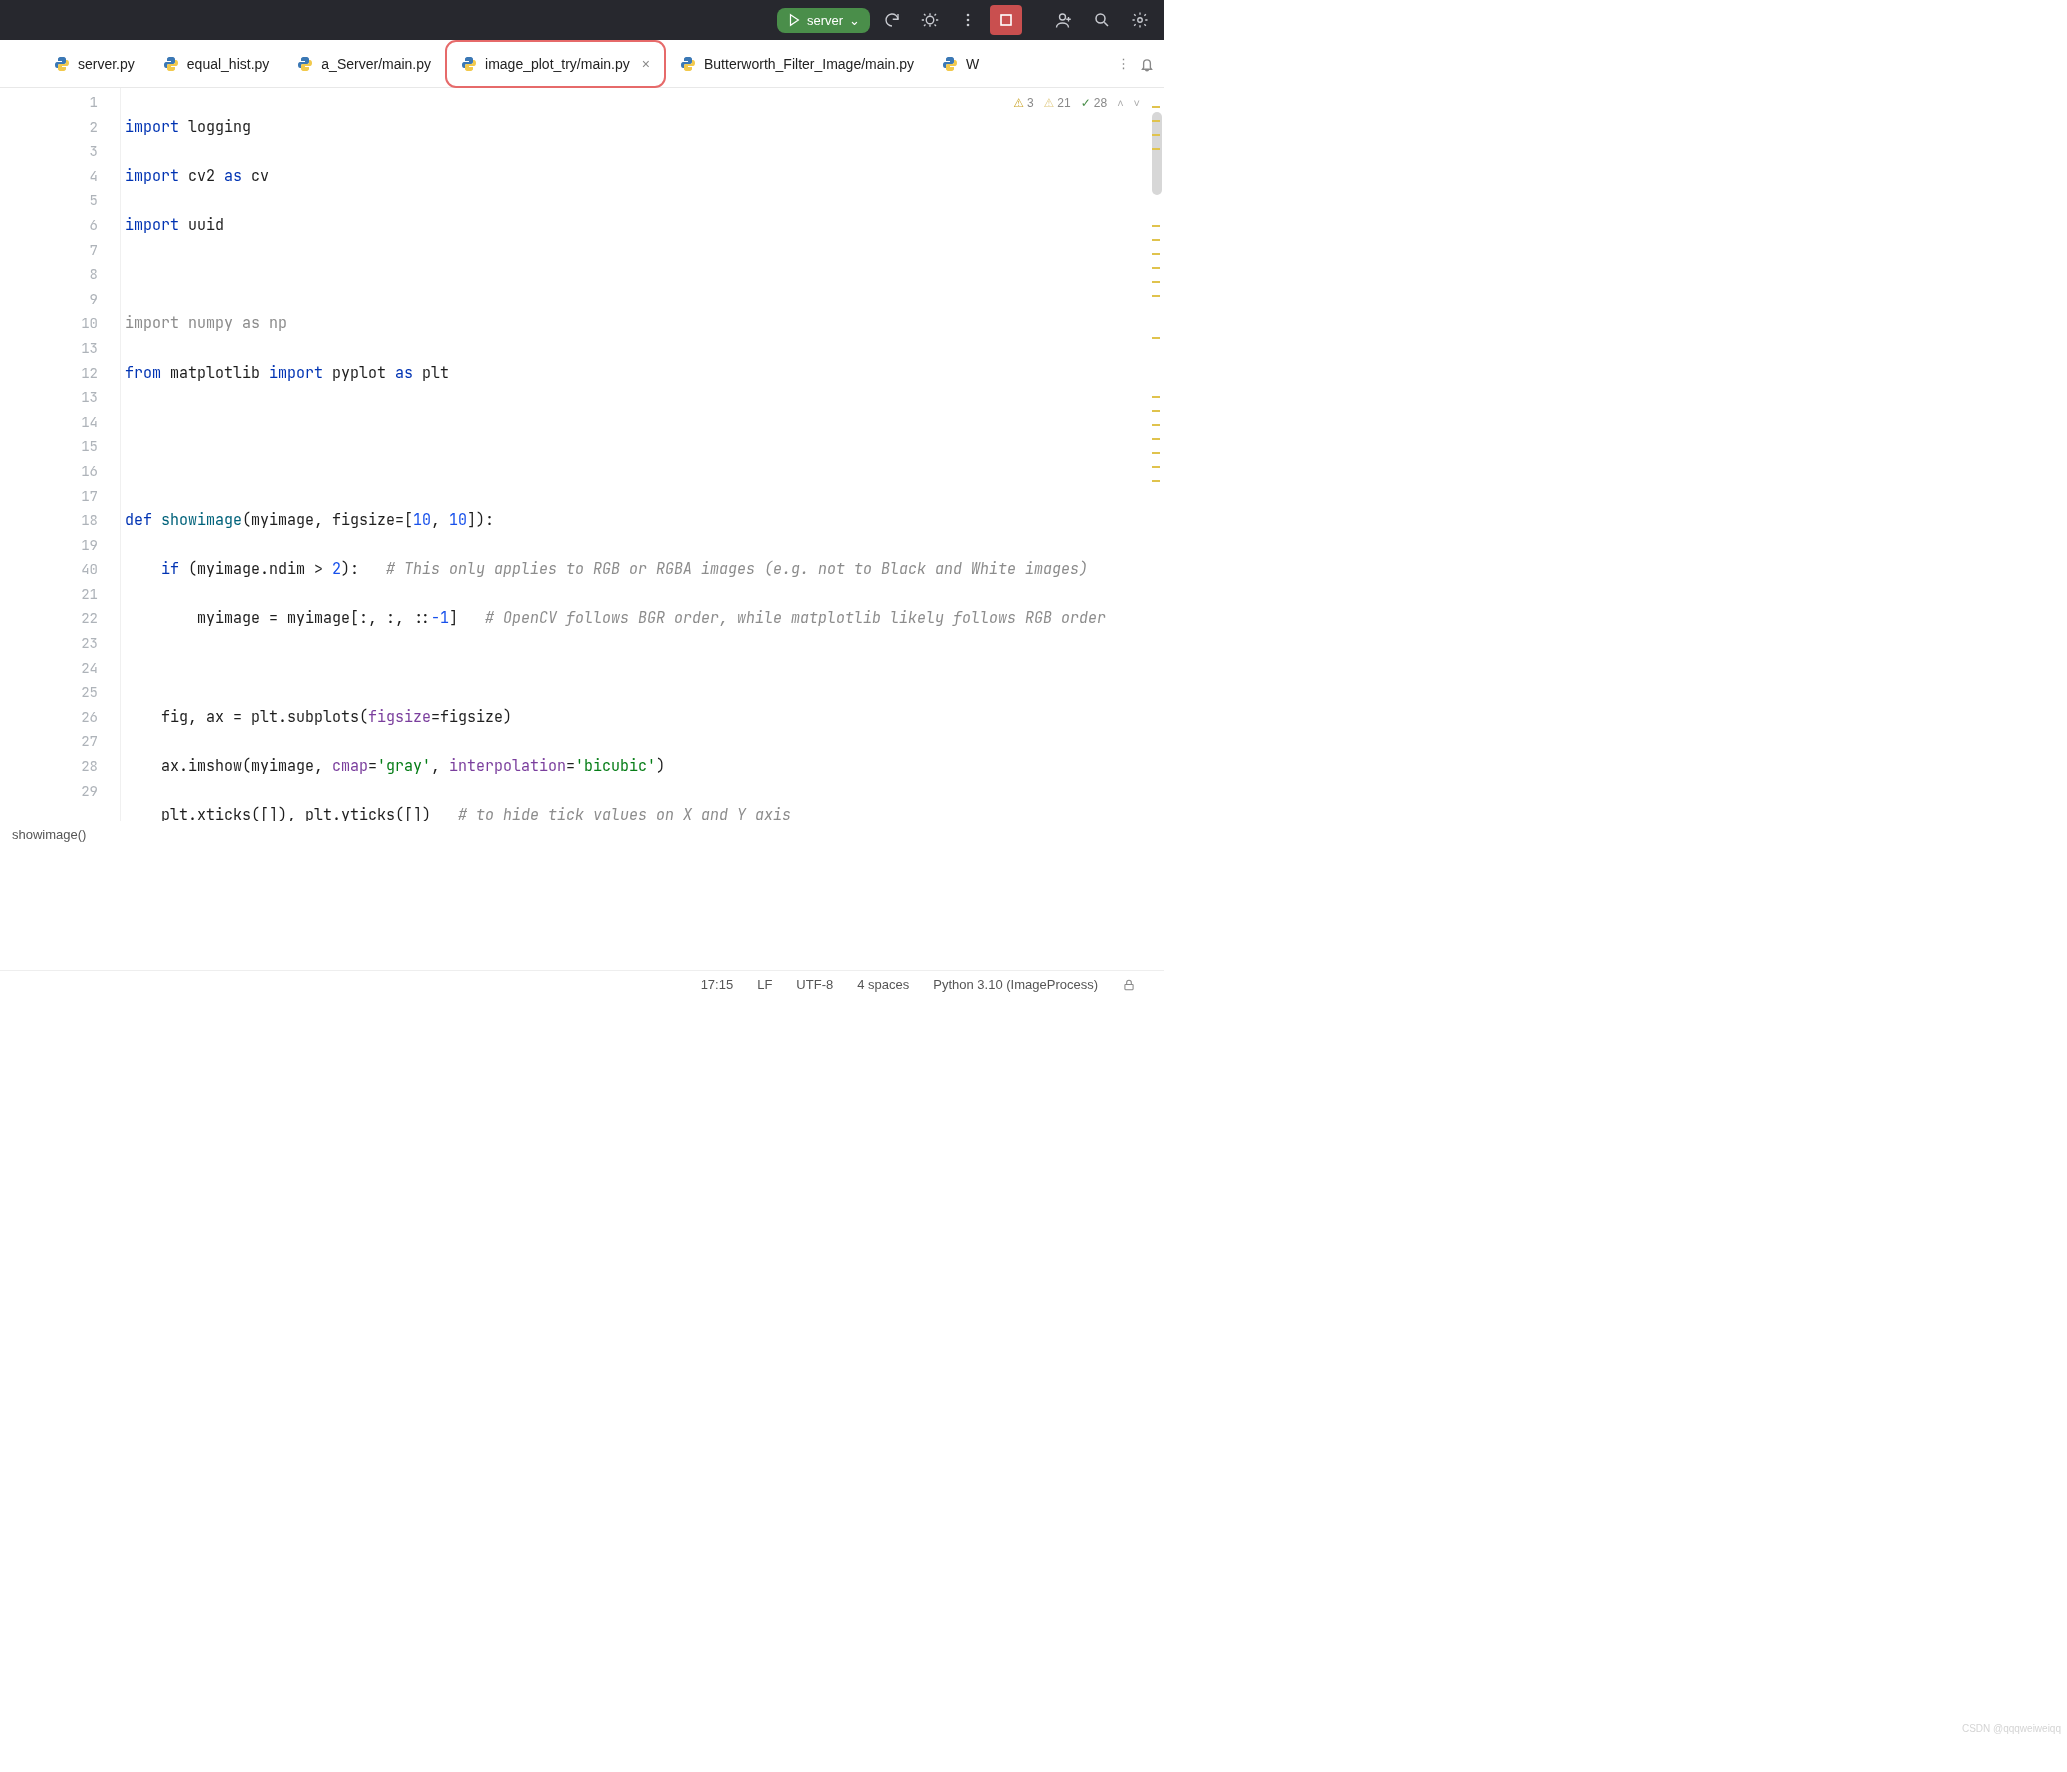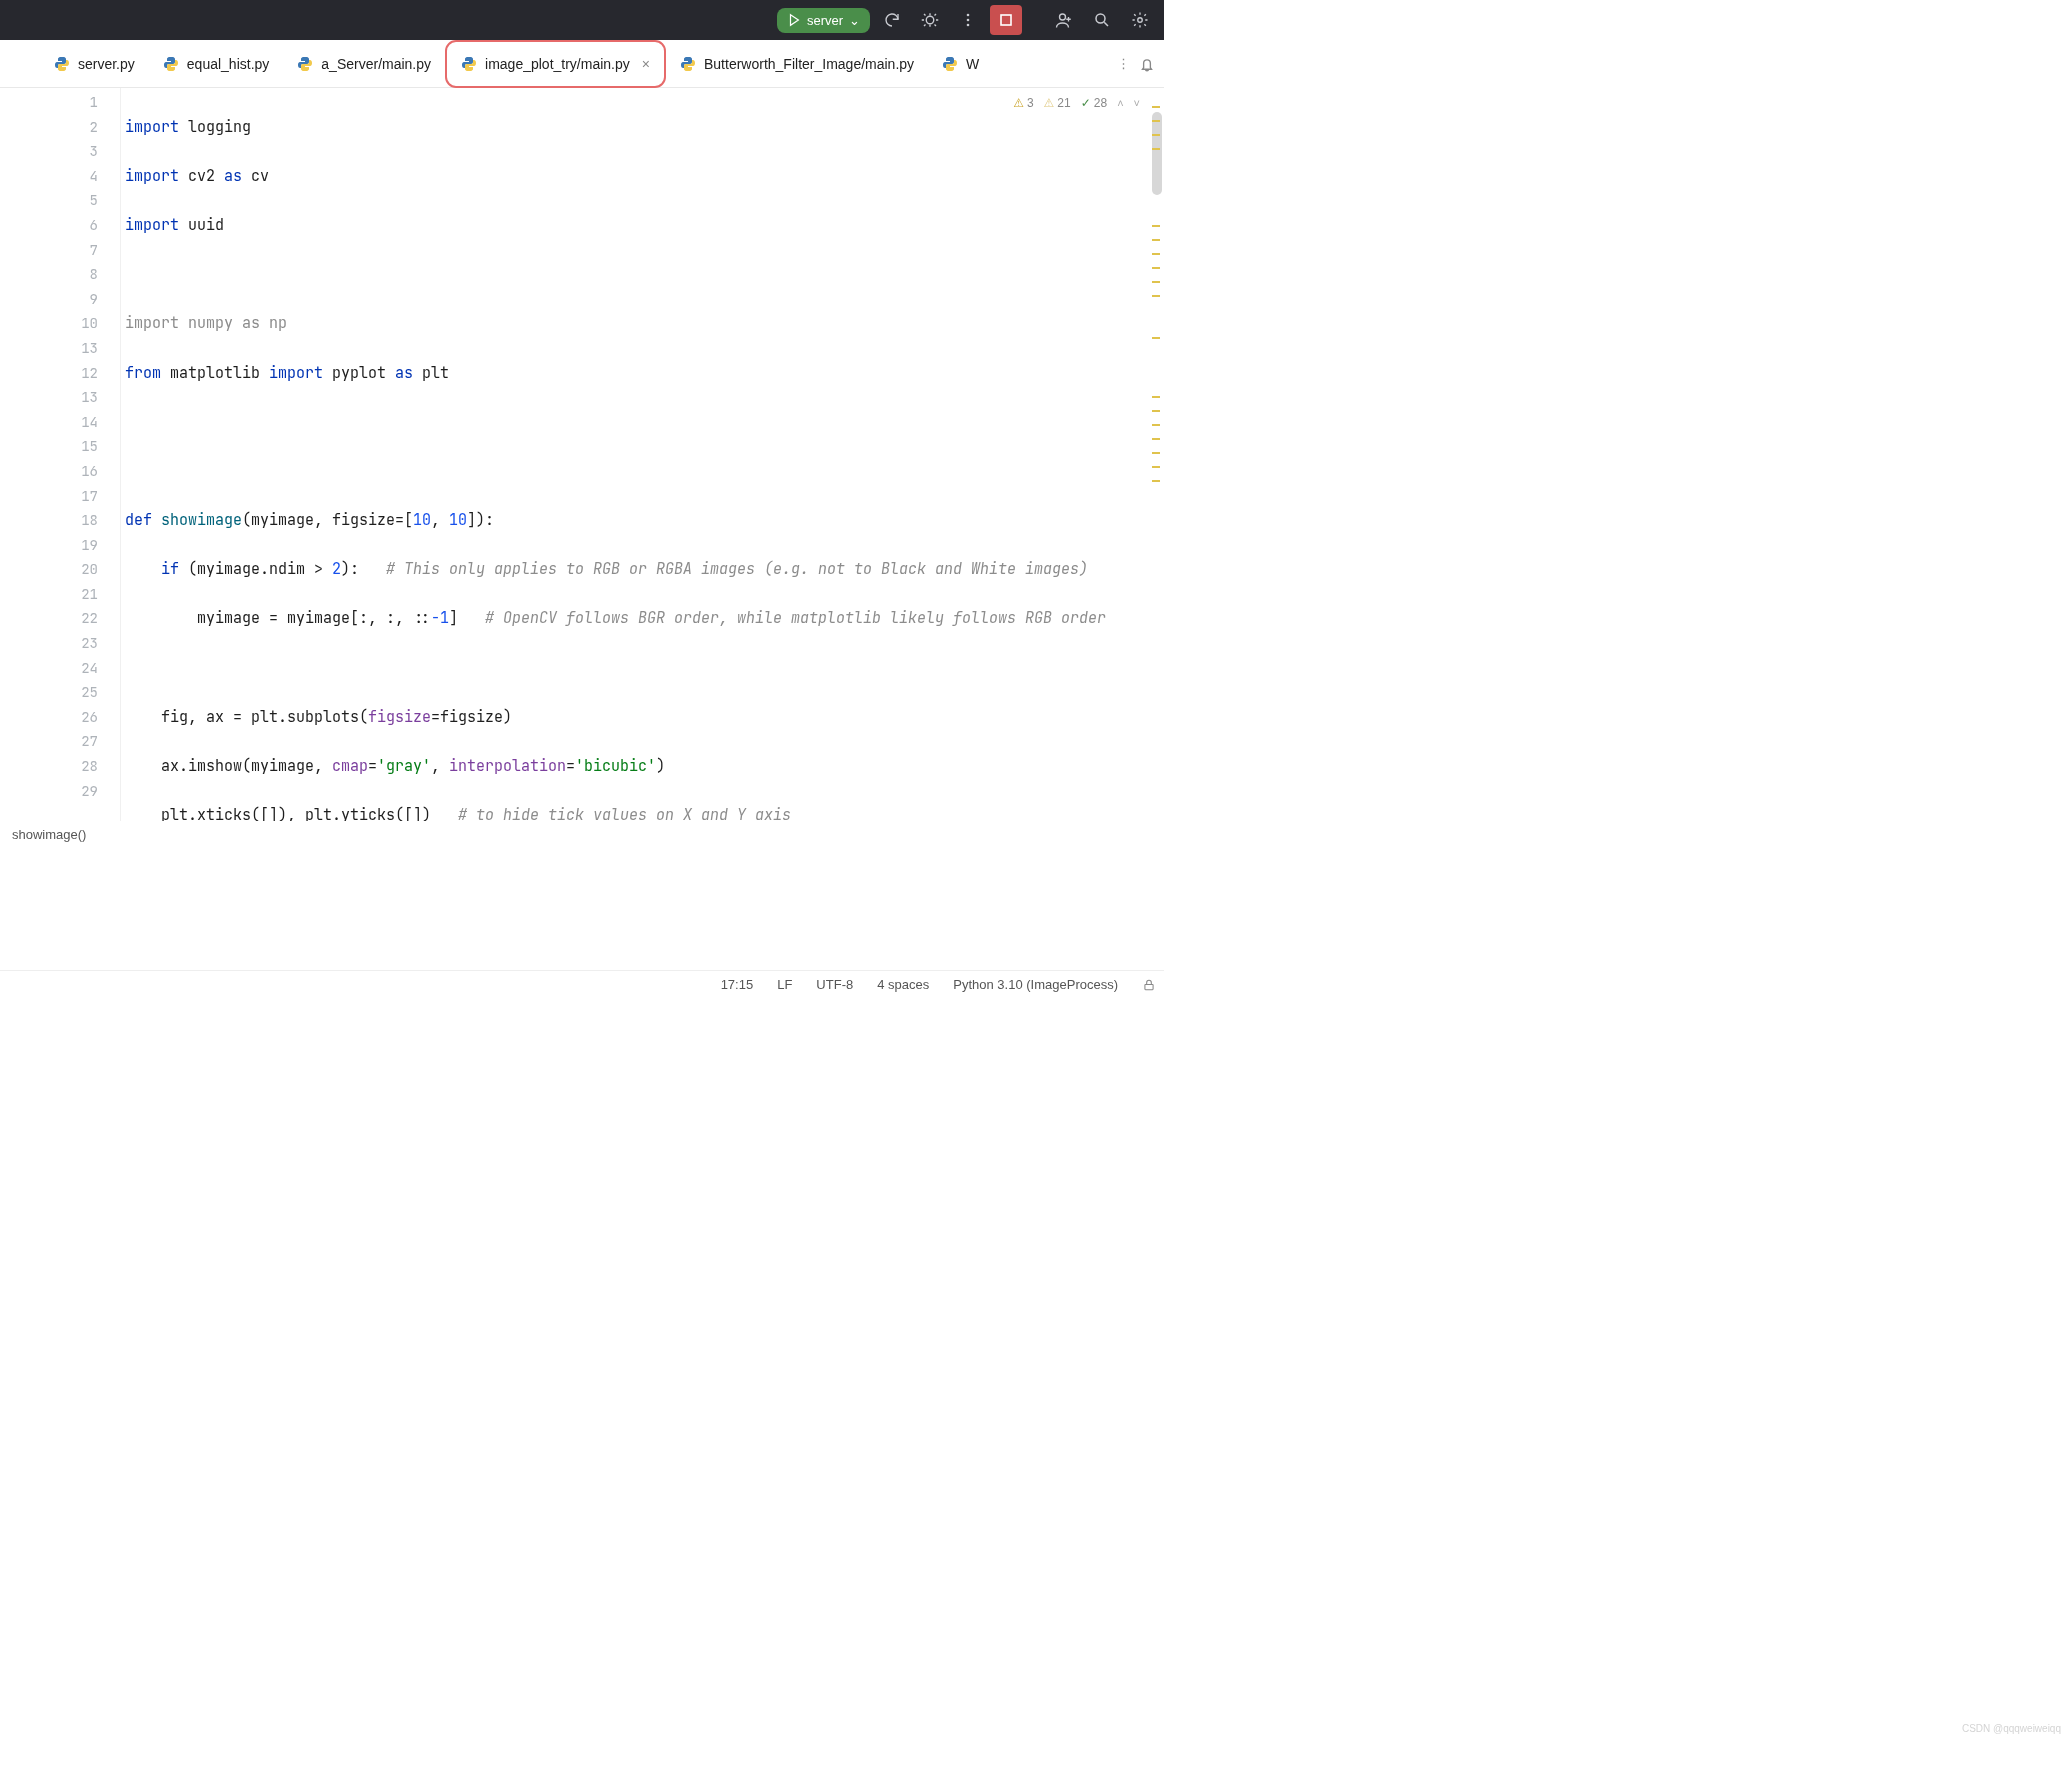--- a/index.html
+++ b/index.html
@@ -28,21 +28,21 @@
 .p{color:#7a3e9d}
 .inspection{position:absolute;top:6px;right:20px;display:flex;gap:10px;align-items:center;color:#888;font-size:12px;background:#fff;padding:2px 4px}
 .insp-item{display:flex;align-items:center;gap:3px}
 .insp-y{color:#c9a227}
 .insp-g{color:#4a8e4a}
 .chev{color:#aaa;font-size:11px}
 .right-marks{position:absolute;right:4px;top:18px;width:8px}
 .mark{width:8px;height:2px;background:#e0c34d;margin-bottom:12px}
 .breadcrumb{height:30px;padding:6px 12px;color:#555;font-size:13px;border-top:0}
 .bottom-pad{flex:0 0 119px;background:#fff}
-.statusbar{height:28px;display:flex;align-items:center;justify-content:flex-end;gap:24px;padding:0 8px;color:#555;font-size:13px;border-top:1px solid #eee;background:#fff}
+.statusbar{height:28px;display:flex;align-items:center;justify-content:flex-end;gap:24px;padding:0 28px;color:#555;font-size:13px;border-top:1px solid #eee;background:#fff}
 .watermark{position:absolute;right:6px;bottom:38px;color:#d4d4d4;font-size:10px}
 svg{display:block}
 .scroll-thumb{position:absolute;right:2px;top:24px;width:10px;height:83px;background:#d7d7d7;border-radius:5px}
 </style>
 </head>
 <body>
 
 <div class="titlebar">
   <div class="run-cfg">
     <span>
@@ -179,21 +179,21 @@
       <div>10</div>
       <div>13</div>
       <div>12</div>
       <div>13</div>
       <div>14</div>
       <div>15</div>
       <div>16</div>
       <div>17</div>
       <div>18</div>
       <div>19</div>
-      <div>20</div>
+      <div>40</div>
       <div>21</div>
       <div>22</div>
       <div>23</div>
       <div>24</div>
       <div>25</div>
       <div>26</div>
       <div>27</div>
       <div>28</div>
       <div>29</div>
     </div>

